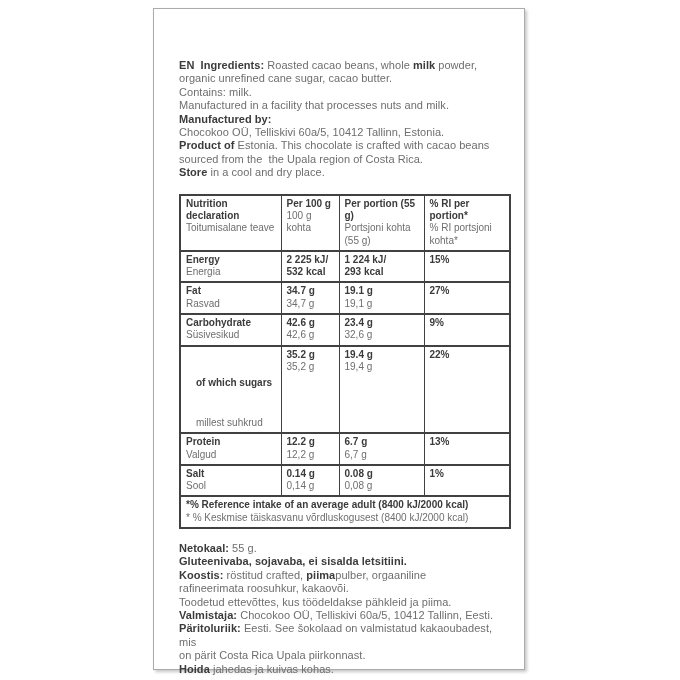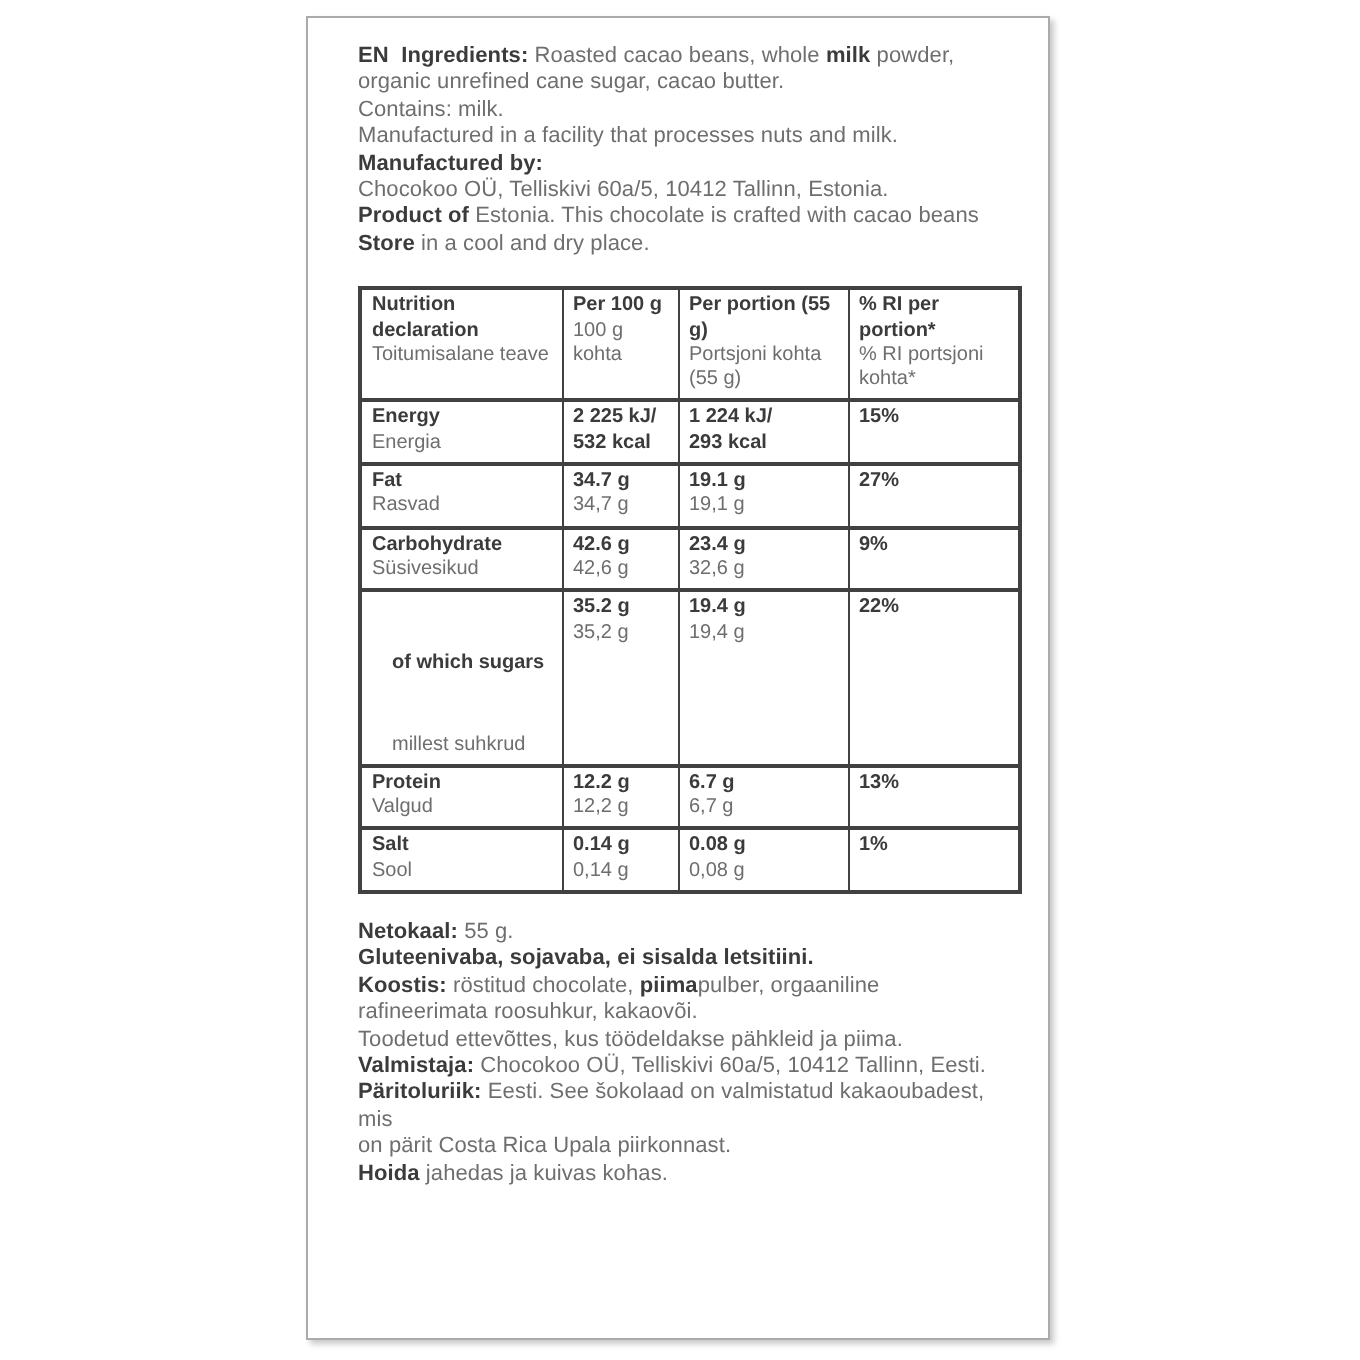--- a/index.html
+++ b/index.html
@@ -7,21 +7,21 @@
     width:680px;height:680px;background:#ffffff;
     font-family:"Liberation Sans", sans-serif;
     position:relative;overflow:hidden;
   }
   .card{
     position:absolute;left:153px;top:8px;width:372px;height:662px;
     background:#ffffff;border:1px solid #ababab;
     box-shadow:2px 2px 3px rgba(0,0,0,.22);
     box-sizing:border-box;padding:13px 16px 0 25px;
   }
-  .para{font-size:11px;line-height:13.4px;color:#6e6e6e;letter-spacing:.05px;}
+  .para{font-size:11px;line-height:13.4px;color:#6e6e6e;letter-spacing:.05px;margin-top:37px;}
   .para .b{color:#3b3b3b;font-weight:700;}
   .para .g{color:#6e6e6e;font-weight:400;}
   table.ntable{
     border-collapse:collapse;table-layout:fixed;width:330px;margin-top:14px;
     border:2px solid #414141;
   }
   .ntable td,.ntable th{
     border:1px solid #414141;border-top-width:2px;border-bottom-width:2px;
     vertical-align:top;text-align:left;
     padding:2px 4px 3px 5px;font-size:10px;line-height:12.3px;font-weight:400;
@@ -37,20 +37,21 @@
 <div class="card">
 
   <div class="para">
       <div><span class="b">EN</span><span class="g">&nbsp; </span><span class="b">Ingredients:</span><span class="g"> Roasted cacao beans, whole </span><span class="b">milk</span><span class="g"> powder,</span></div>
       <div><span class="g">organic unrefined cane sugar, cacao butter.</span></div>
       <div><span class="g">Contains: milk.</span></div>
       <div><span class="g">Manufactured in a facility that processes nuts and milk.</span></div>
       <div><span class="b">Manufactured by:</span></div>
       <div><span class="g">Chocokoo OÜ, Telliskivi 60a/5, 10412 Tallinn, Estonia.</span></div>
       <div><span class="b">Product of</span><span class="g"> Estonia. This chocolate is crafted with cacao beans</span></div>
+      <div><span class="g">sourced from the &nbsp;the Upala region of Costa Rica.</span></div>
       <div><span class="b">Store</span><span class="g"> in a cool and dry place.</span></div>
     </div>
 
   <table class="ntable">
     <colgroup>
       <col style="width:101px">
         <col style="width:58px">
         <col style="width:85px">
         <col style="width:86px">
     </colgroup>
@@ -170,27 +171,33 @@
             <div class="g">0,14 g</div>
           </td>
           <td>
             <div class="b">0.08 g</div>
             <div class="g">0,08 g</div>
           </td>
           <td>
             <div class="b">1%</div>
           </td>
         </tr>
+        <tr>
+          <td colspan="4">
+            <div class="b">*% Reference intake of an average adult (8400 kJ/2000 kcal)</div>
+            <div class="g">* % Keskmise täiskasvanu võrdluskogusest (8400 kJ/2000 kcal)</div>
+          </td>
+        </tr>
       </tbody>
   </table>
 
   <div class="para et">
       <div><span class="b">Netokaal:</span><span class="g"> 55 g.</span></div>
       <div><span class="b">Gluteenivaba, sojavaba, ei sisalda letsitiini.</span></div>
-      <div><span class="b">Koostis:</span><span class="g"> röstitud chocolate, </span><span class="b">piima</span><span class="g">pulber, orgaaniline</span></div>
+      <div><span class="b">Koostis:</span><span class="g"> röstitud crafted, </span><span class="b">piima</span><span class="g">pulber, orgaaniline</span></div>
       <div><span class="g">rafineerimata roosuhkur, kakaovõi.</span></div>
       <div><span class="g">Toodetud ettevõttes, kus töödeldakse pähkleid ja piima.</span></div>
       <div><span class="b">Valmistaja:</span><span class="g"> Chocokoo OÜ, Telliskivi 60a/5, 10412 Tallinn, Eesti.</span></div>
       <div><span class="b">Päritoluriik:</span><span class="g"> Eesti. See šokolaad on valmistatud kakaoubadest, mis</span></div>
       <div><span class="g">on pärit Costa Rica Upala piirkonnast.</span></div>
       <div><span class="b">Hoida</span><span class="g"> jahedas ja kuivas kohas.</span></div>
     </div>
 
 </div>
 

